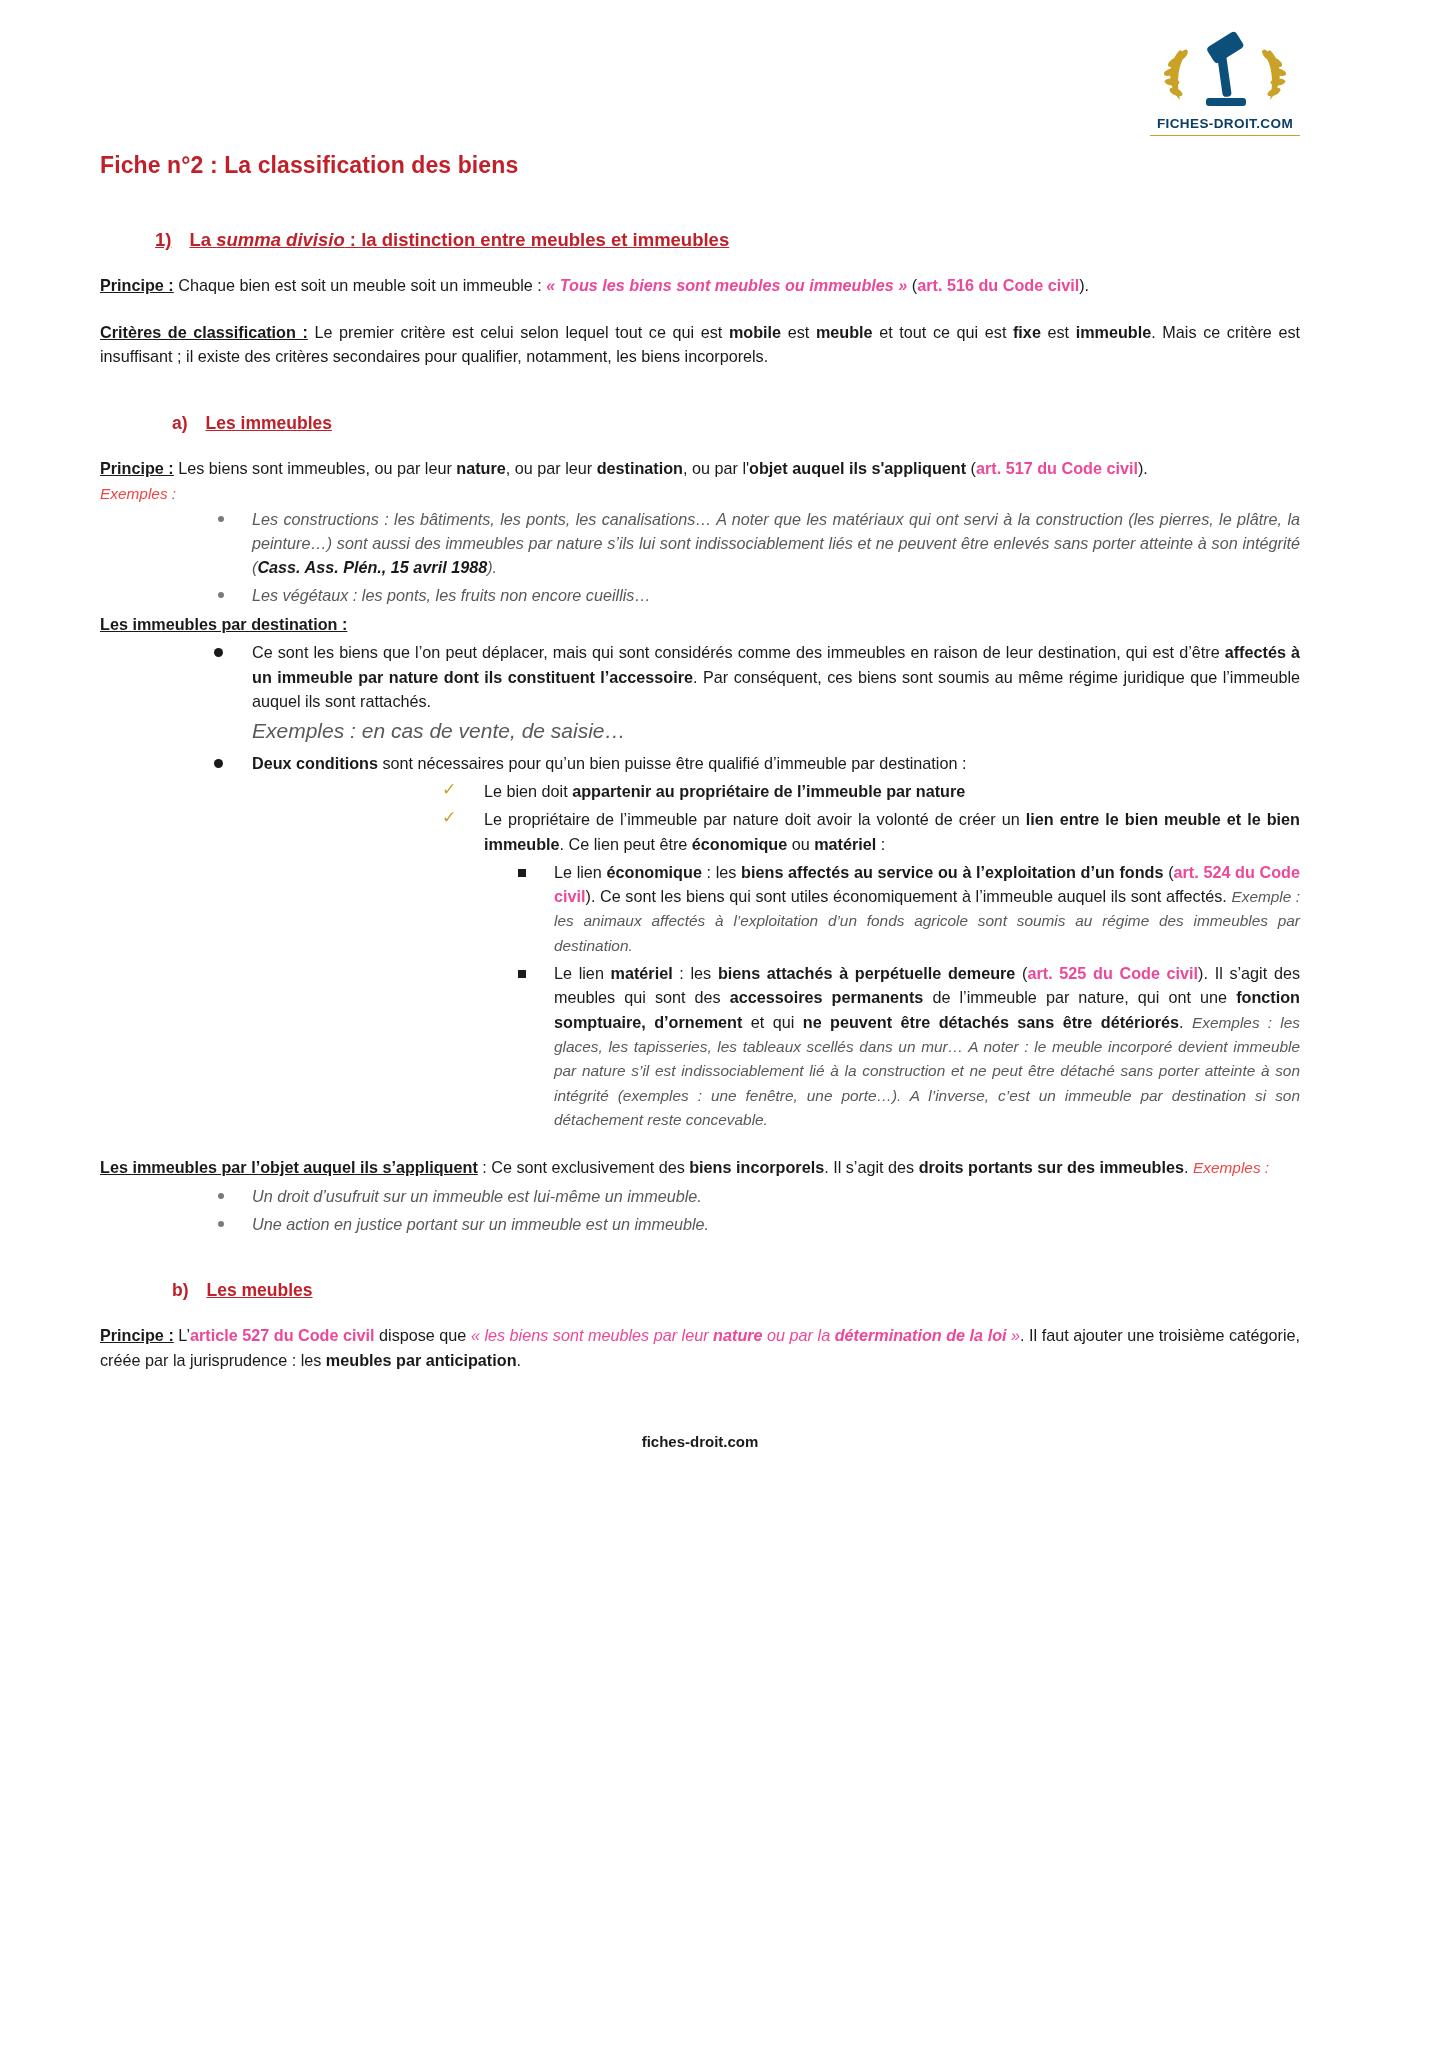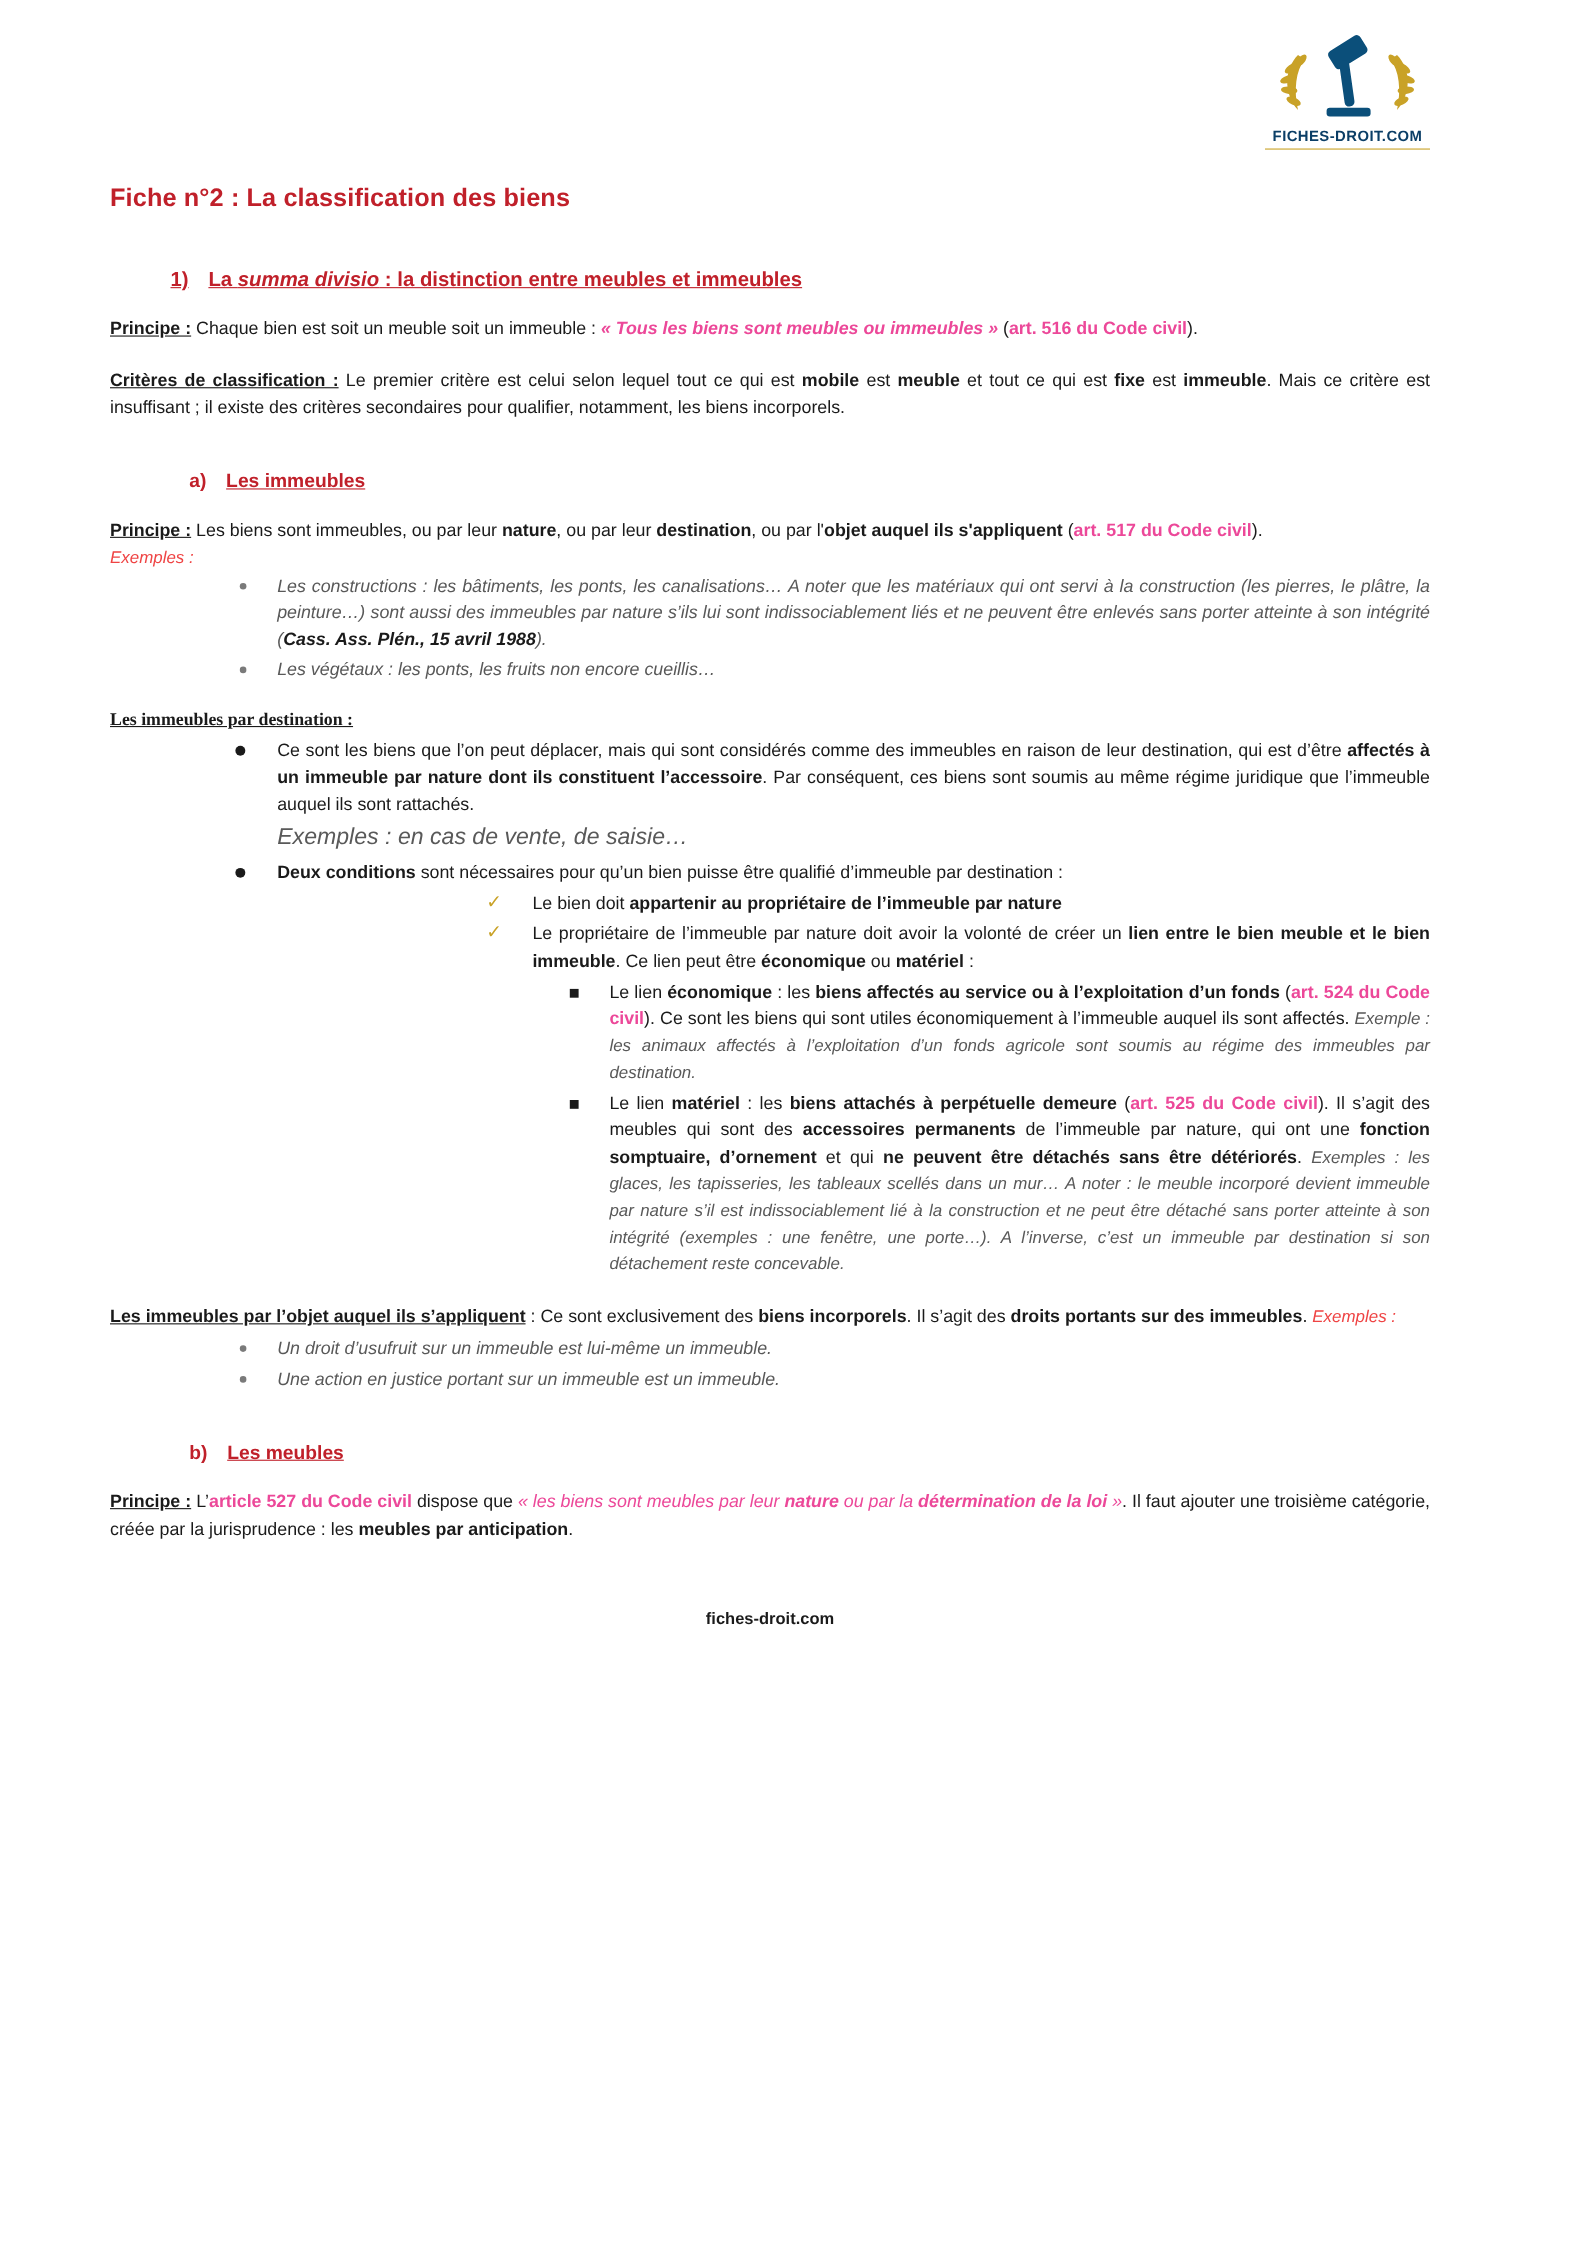--- a/index.html
+++ b/index.html
@@ -12,21 +12,21 @@
     min-height: 2048px;
     font-family: "Liberation Sans", sans-serif;
     color: #1a1a1a;
     position: relative;
   }
   .page {
     position: relative;
     width: 1400px;
     min-height: 2048px;
     box-sizing: border-box;
-    padding: 26px 100px 40px 100px;
+    padding: 12px 100px 40px 100px;
   }
 
   
   .logo-wrap {
     position: absolute;
     top: 22px;
     right: 95px;
     width: 160px;
     text-align: center;
   }
@@ -246,21 +246,21 @@
 
   <ul class="lvl ex-list">
     <li>
       <span>Les constructions : les bâtiments, les ponts, les canalisations… A noter que les matériaux qui ont servi à la construction (les pierres, le plâtre, la peinture…) sont aussi des immeubles par nature s’ils lui sont indissociablement liés et ne peuvent être enlevés sans porter atteinte à son intégrité (</span><span class="b" style="color:#1a1a1a;">Cass. Ass. Plén., 15 avril 1988</span><span>).</span>
     </li>
     <li>
       <span>Les végétaux : les ponts, les fruits non encore cueillis…</span>
     </li>
   </ul>
 
-  <p class="para" style="margin-top:20px;font-family:Liberation Serif, serif;">
+  <p class="para" style="margin-top:4px;">
     <span class="u b">Les immeubles par destination :</span>
   </p>
 
   <ul class="lvl b-list">
     <li>
       <span>Ce sont les biens que l’on peut déplacer, mais qui sont considérés comme des immeubles en raison de leur destination, qui est d’être </span><span class="b">affectés à un immeuble par nature dont ils constituent l’accessoire</span><span>. Par conséquent, ces biens sont soumis au même régime juridique que l’immeuble auquel ils sont rattachés.</span>
       <span class="sub-ex">Exemples : en cas de vente, de saisie…</span>
     </li>
     <li>
       <span class="b">Deux conditions</span><span> sont nécessaires pour qu’un bien puisse être qualifié d’immeuble par destination :</span>

